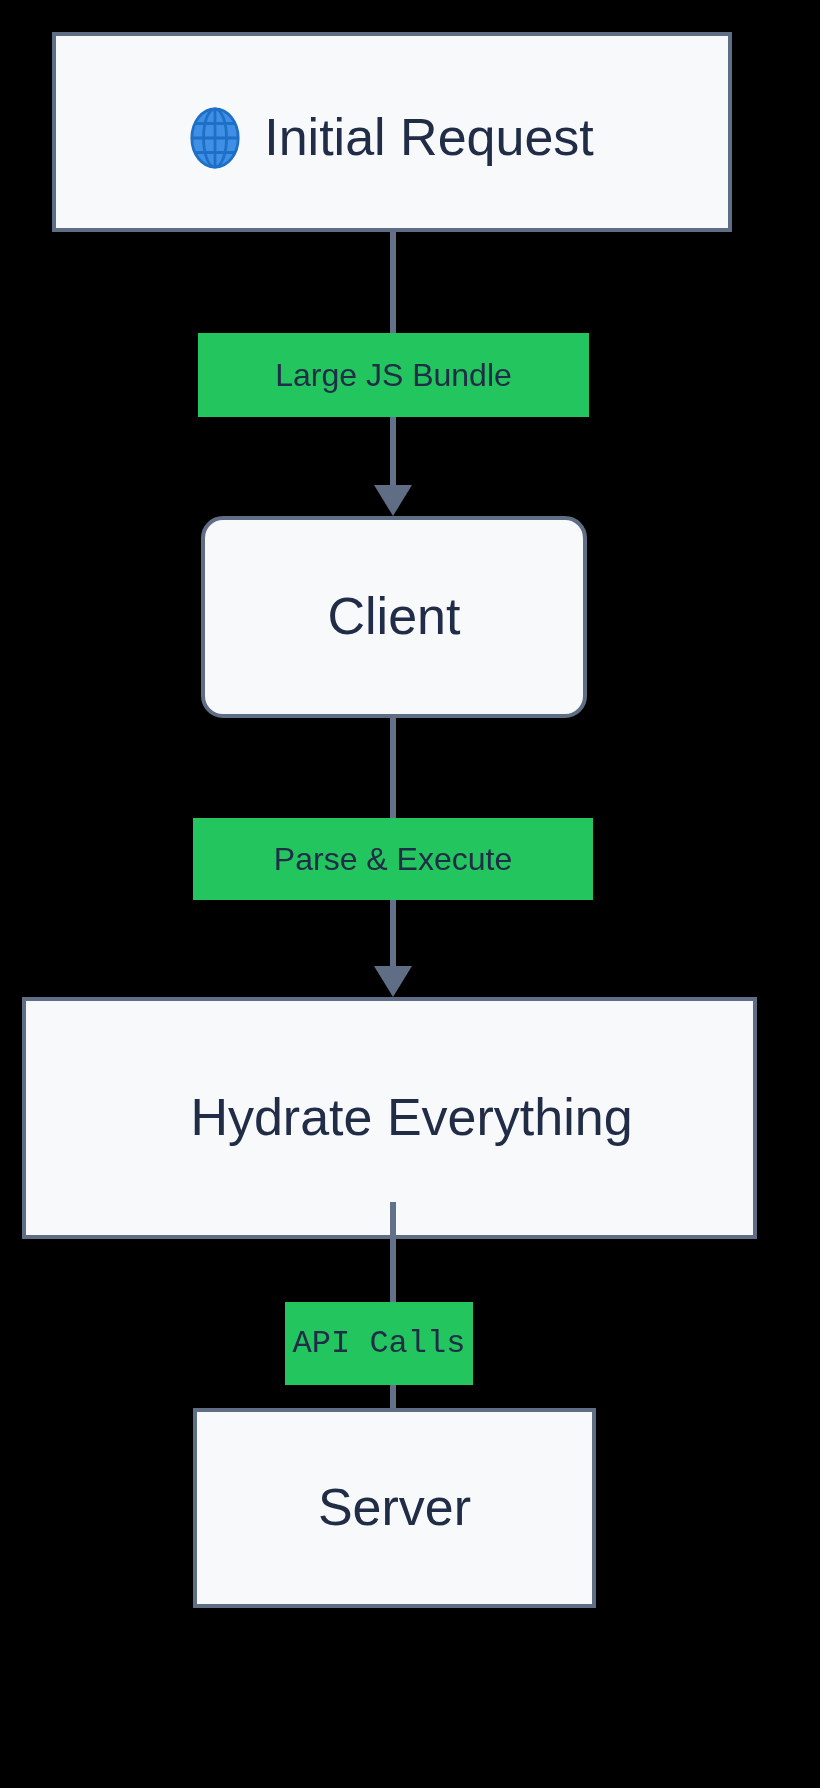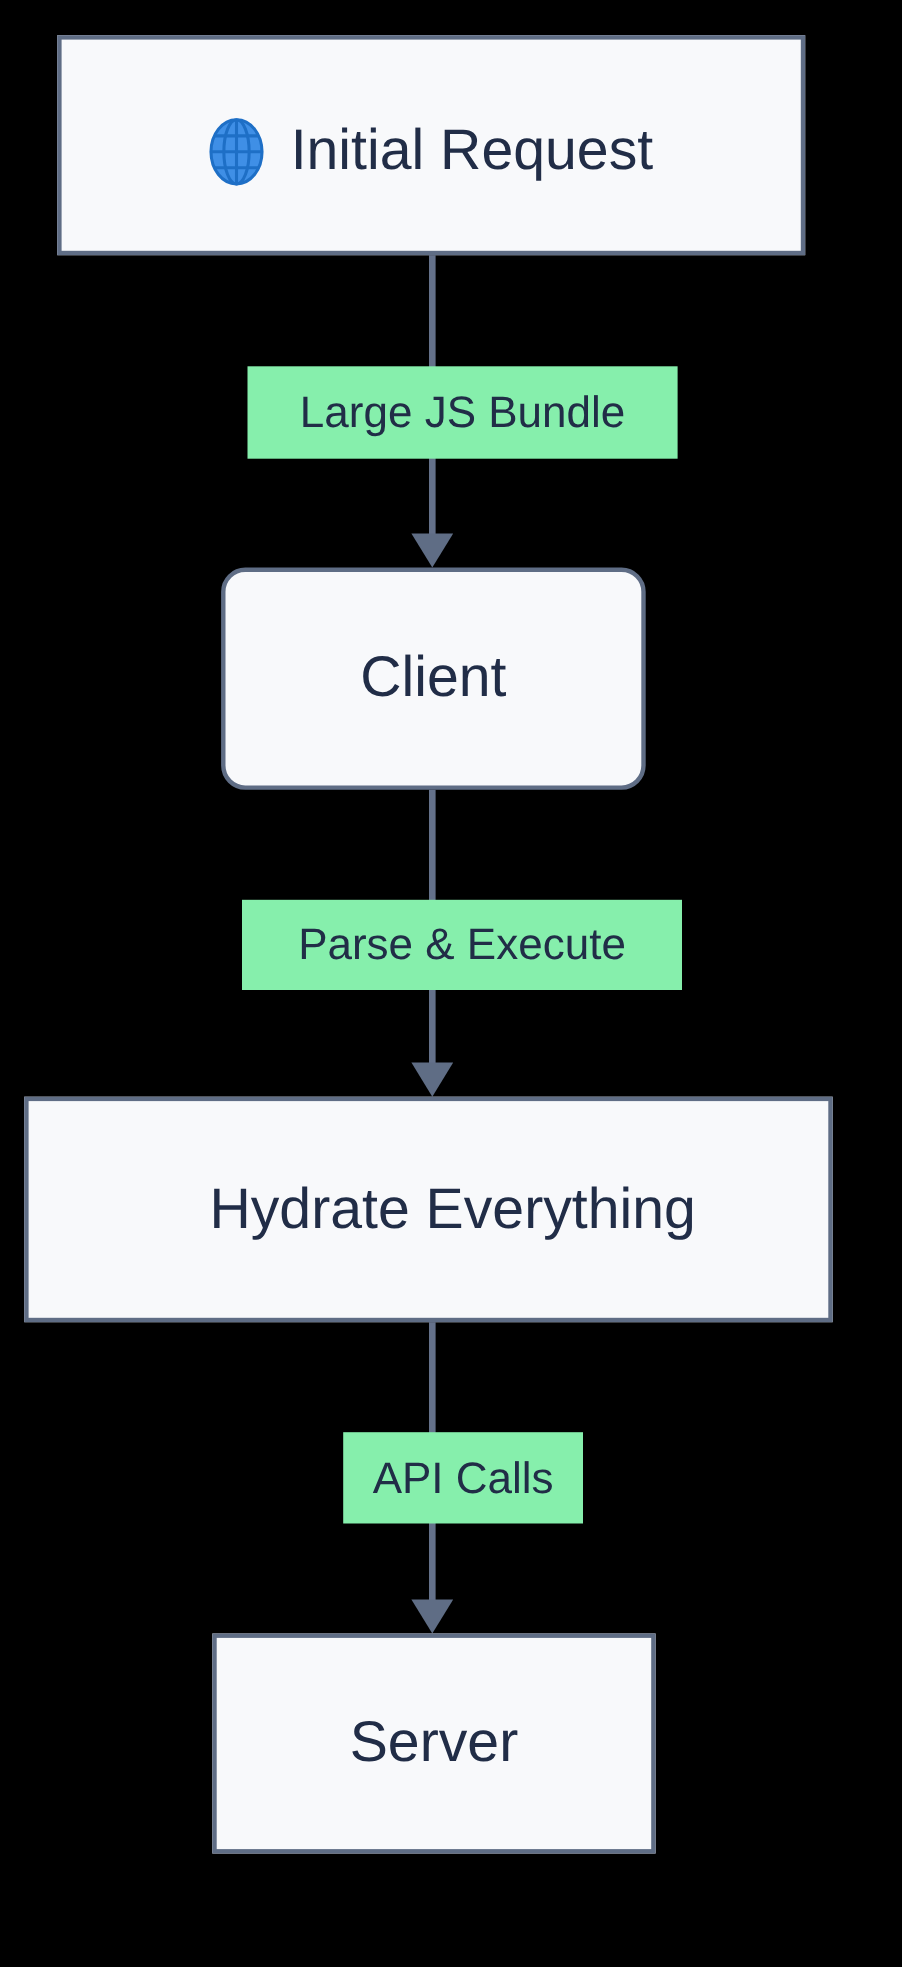--- a/index.html
+++ b/index.html
@@ -24,22 +24,22 @@
     font-size: 52px;
     line-height: 1.1;
     display: flex;
     align-items: center;
     justify-content: center;
     text-align: center;
     white-space: nowrap;
   }
   .node-initial  { left: 52px;  top: 32px;   width: 680px; height: 200px; }
   .node-client   { left: 201px; top: 516px;  width: 386px; height: 202px; border-radius: 22px; }
-  .node-hydrate  { left: 22px;  top: 997px;  width: 735px; height: 205px; padding-left: 44px; }
-  .node-server   { left: 193px; top: 1485px; width: 403px; height: 200px; }
+  .node-hydrate  { left: 22px;  top: 997px;  width: 735px; height: 242px; padding-left: 44px; }
+  .node-server   { left: 193px; top: 1408px; width: 403px; height: 200px; }
 
   .node-content {
     display: flex;
     align-items: center;
     justify-content: space-between;
     gap: 24px;
     margin-top: 11px;
   }
   .globe-icon {
     display: inline-flex;
@@ -68,33 +68,32 @@
     border-right: 19px solid transparent;
     border-top: 31px solid #5f6d85;
   }
   .arrowhead-1 { top: 485px; }
   .arrowhead-2 { top: 966px; }
   .arrowhead-3 { top: 1454px; }
 
   .edge-label {
     position: absolute;
     box-sizing: border-box;
-    background: #86efac;
+    background: #22c55e;
     color: #212d47;
-    font-size: 40px;
+    font-size: 32px;
     line-height: 1;
     display: flex;
     align-items: center;
     justify-content: center;
     white-space: nowrap;
-    margin-left: 27px;
   }
   .edge-label-1 { left: 198px; top: 333px;  width: 391px; height: 84px; }
   .edge-label-2 { left: 193px; top: 818px;  width: 400px; height: 82px; text-align: right; }
-  .edge-label-3 { left: 285px; top: 1302px; width: 218px; height: 83px; }
+  .edge-label-3 { left: 285px; top: 1302px; width: 188px; height: 83px; font-family: Liberation Mono, monospace; }
 </style>
 </head>
 <body>
 
 <div class="canvas">
 
   <div class="node node-initial">
     <div class="node-content">
       <span class="globe-icon">
         <svg viewBox="0 0 50 62" xmlns="http://www.w3.org/2000/svg">

